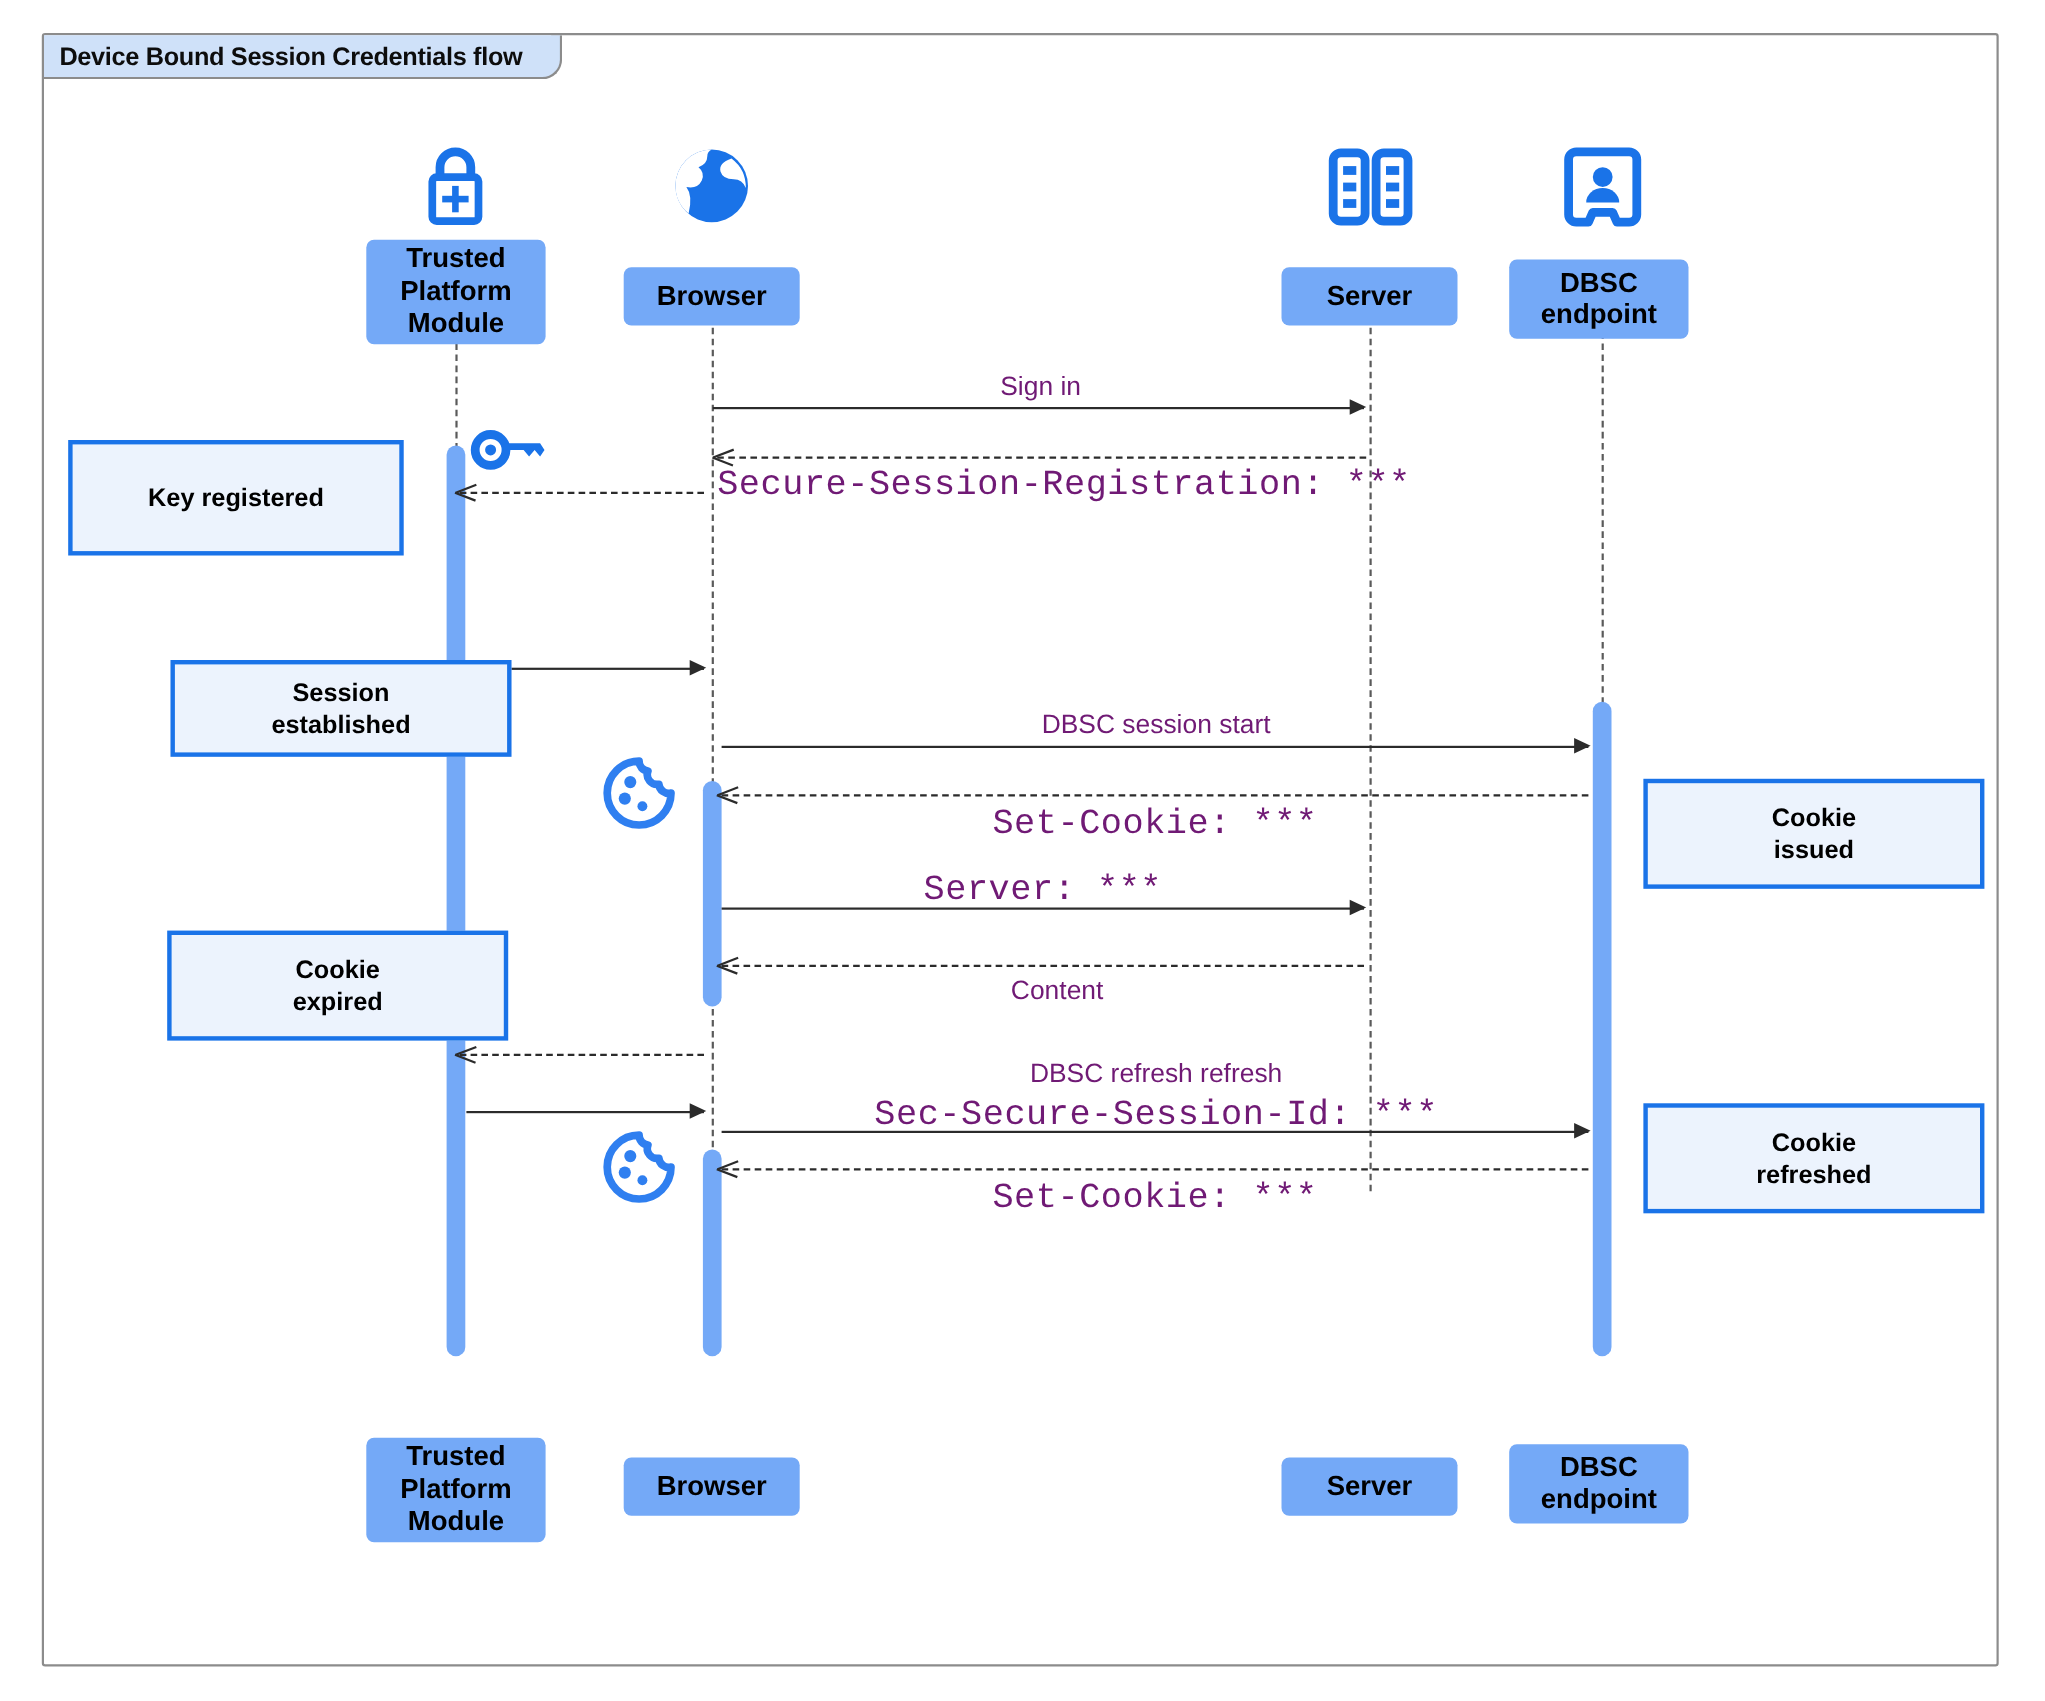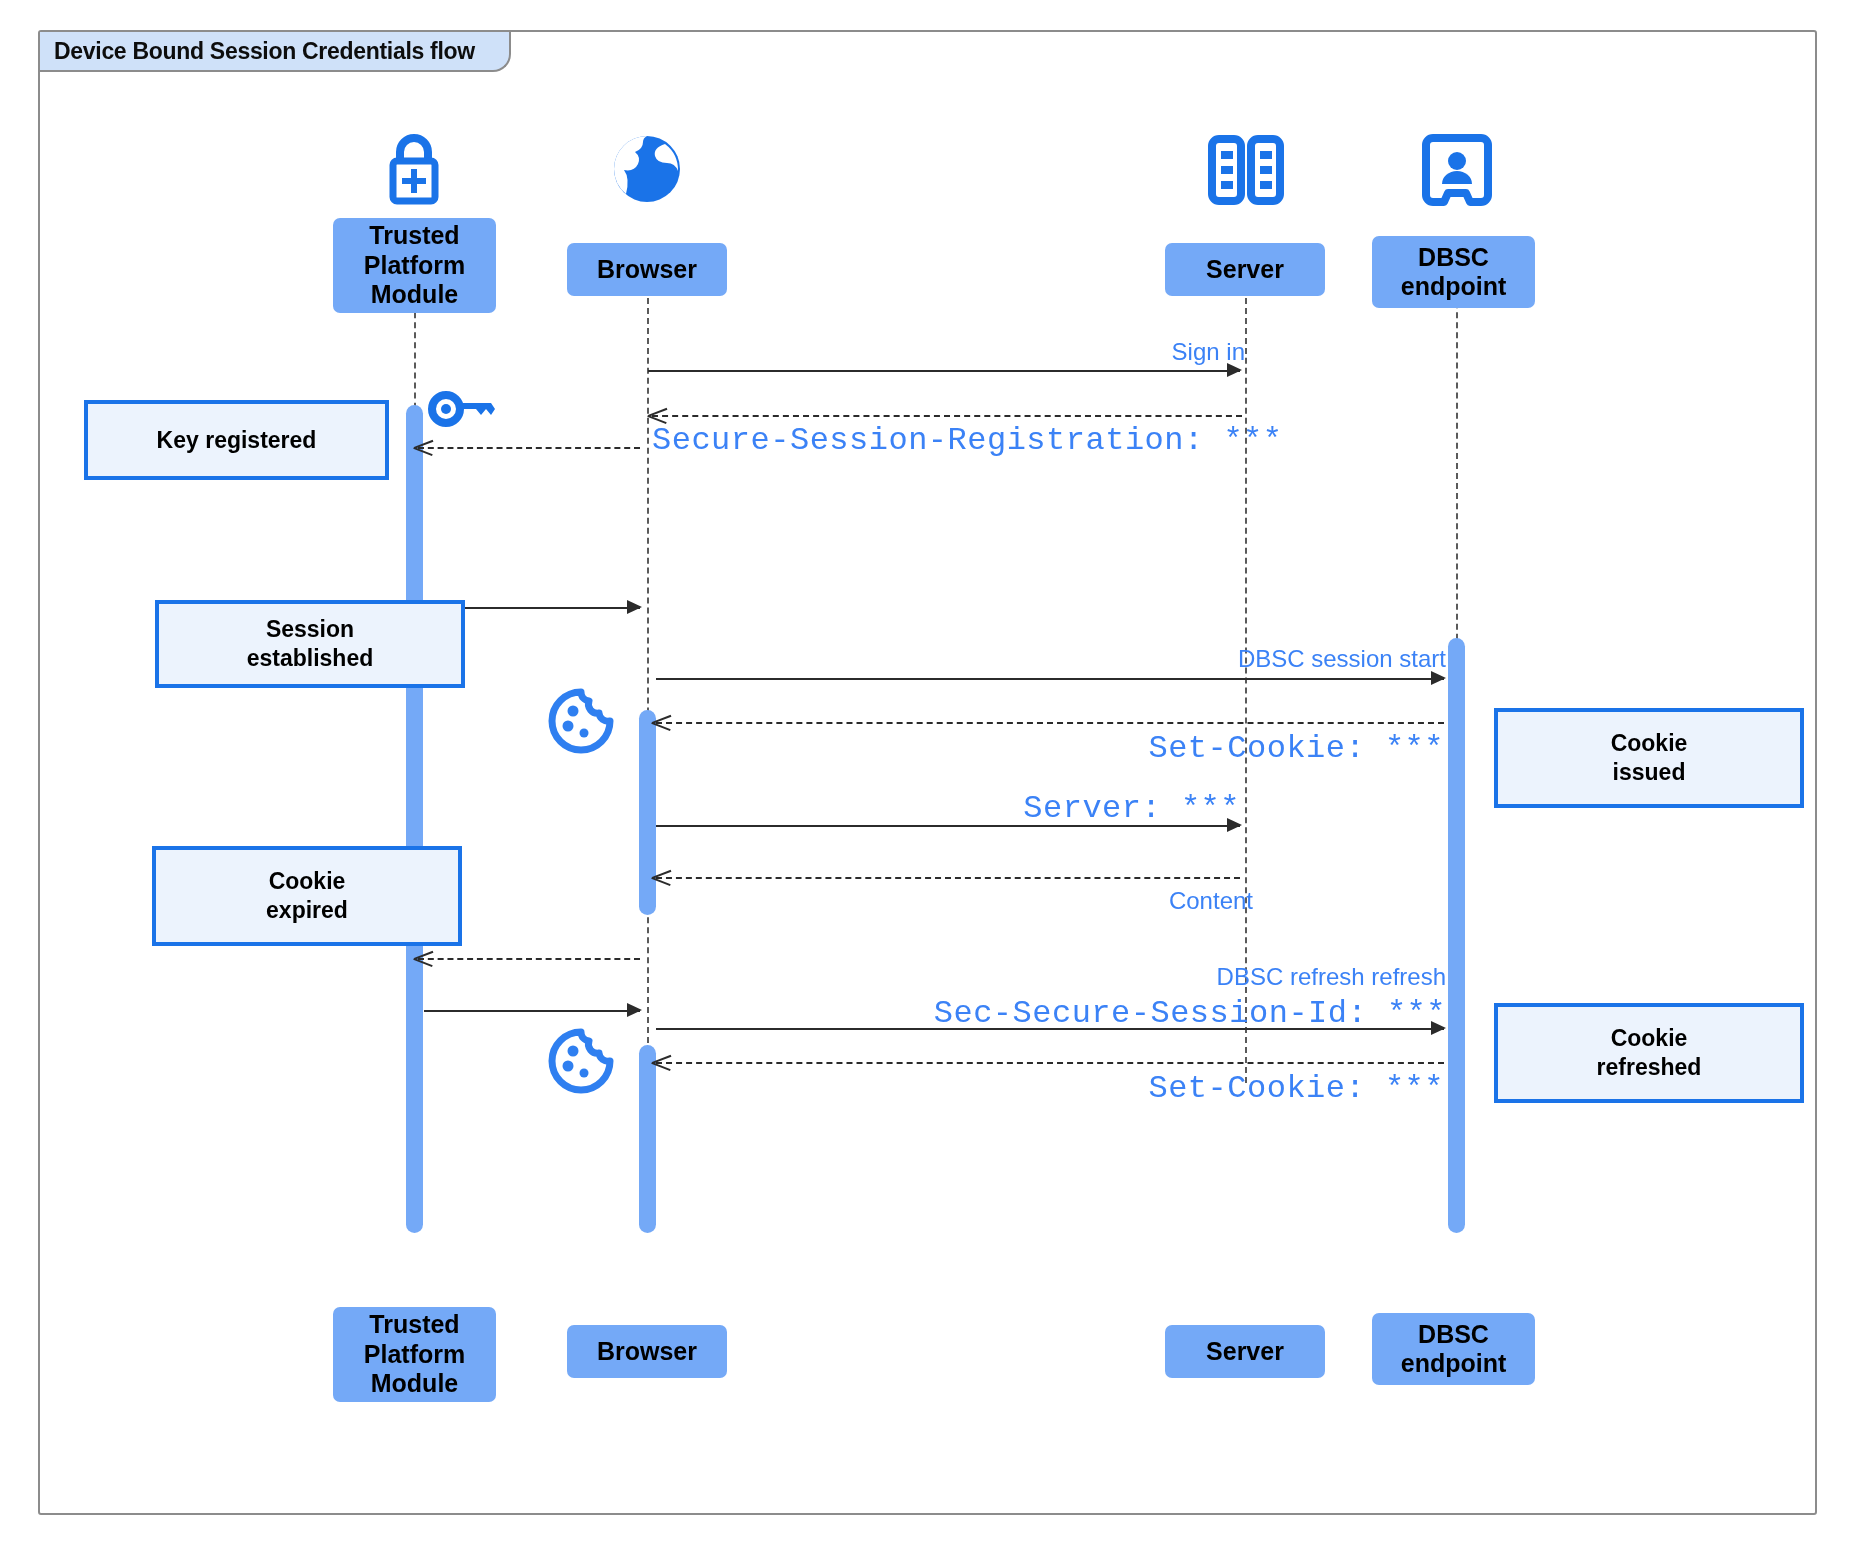--- a/index.html
+++ b/index.html
@@ -59,21 +59,21 @@
   
   .arrowLopen{position:absolute;left:-4px;top:-11px;width:22px;height:22px;}
   .arrowLopen:before,.arrowLopen:after{
     content:"";position:absolute;left:0;top:11px;width:20px;height:0;
     border-top:2px solid #2b2b2b;transform-origin:0 0;
   }
   .arrowLopen:before{transform:rotate(-21deg);}
   .arrowLopen:after{transform:rotate(21deg);}
 
   .msglabel{
-    position:absolute;text-align:right;white-space:nowrap;color:#3b82f6;
+    position:absolute;text-align:center;white-space:nowrap;color:#701a75;
   }
   .lbl-sans{font-family:"Liberation Sans",sans-serif;font-size:24px;}
   .lbl-mono{font-family:Liberation Mono, monospace;font-size:32px;letter-spacing:0.5px;}
 </style>
 </head>
 <body>
 
 <div id="stage">
 
   <div class="frame"></div>
@@ -248,21 +248,21 @@
       <circle cx="36" cy="45" r="4.5" fill="#2f7ff0"></circle>
     </svg>
   </div>
 
   <div class="msg dashed" style="left:656px;top:1062px;width:788px;">
     <div class="line"></div>
       <div class="arrowLopen"></div>
   </div>
   <div class="msglabel lbl-mono" style="left:656px;top:1070px;width:788px;">Set-Cookie: ***</div>
 
-  <div class="note" style="left:84px;top:400px;width:305px;height:80px;">
+  <div class="note" style="left:62px;top:400px;width:305px;height:105px;">
     <span>Key registered</span>
   </div>
 
   <div class="note" style="left:155px;top:600px;width:310px;height:88px;flex-direction:column;">
     <span>Session</span>
     <span>established</span>
   </div>
 
   <div class="note" style="left:152px;top:846px;width:310px;height:100px;flex-direction:column;">
     <span>Cookie</span>

